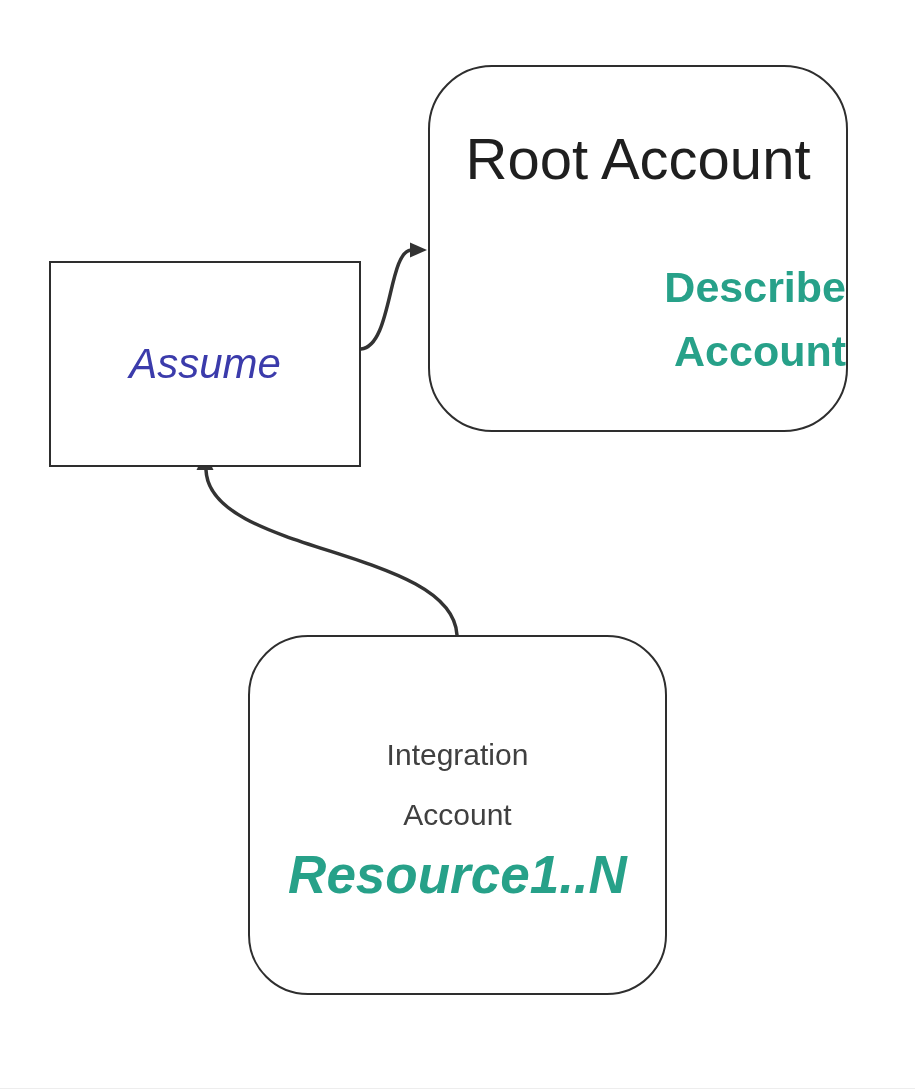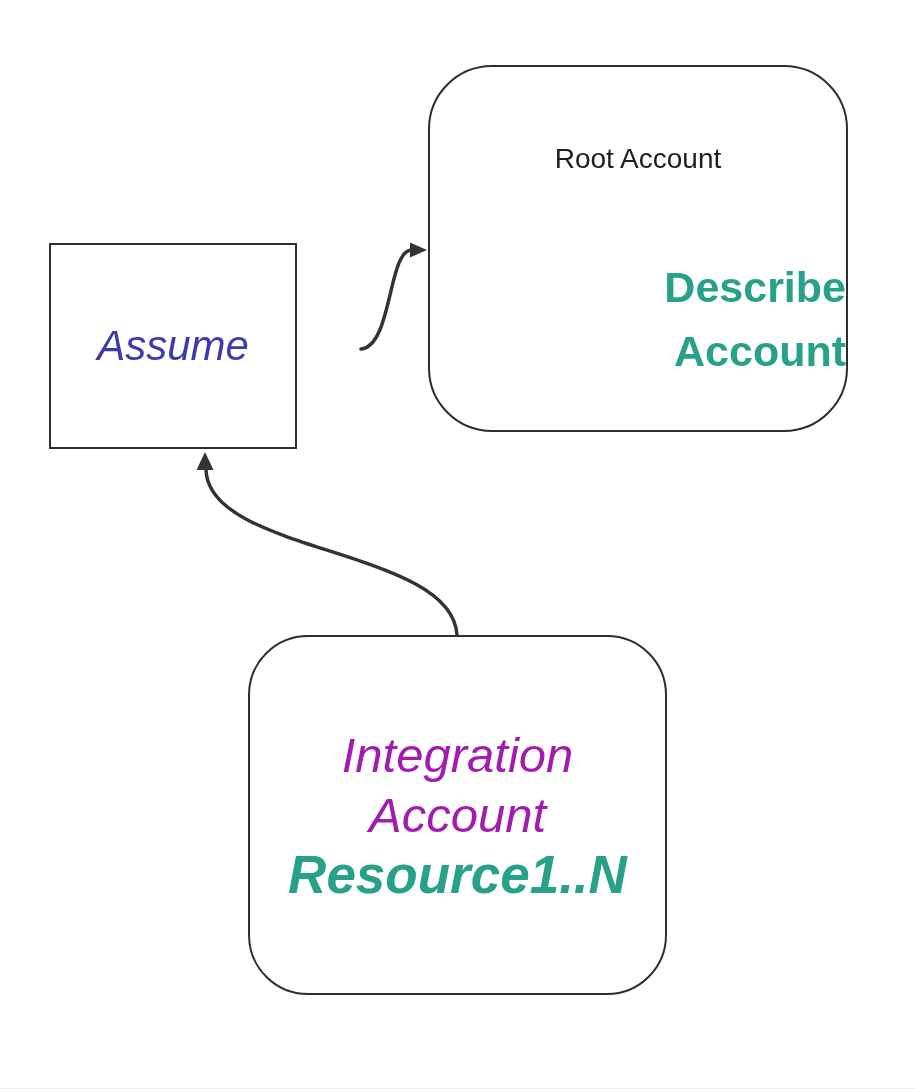--- a/index.html
+++ b/index.html
@@ -21,22 +21,22 @@
     width: 915px; height: 1092px;
     pointer-events: none;
   }
   .node {
     position: absolute;
     background: #ffffff;
     border: 2px solid #2e2e2e;
     box-sizing: border-box;
   }
   .assume-box {
-    left: 49px; top: 243px;
-    width: 248px; height: 206px;
+    left: 49px; top: 261px;
+    width: 312px; height: 206px;
     border-width: 2px;
     display: flex;
     flex-direction: column;
     align-items: center;
     justify-content: center;
     text-align: center;
   }
   .assume-line {
     font-style: italic;
     font-size: 42px;
@@ -47,21 +47,21 @@
   .root-box {
     left: 428px; top: 65px;
     width: 420px; height: 367px;
     border-radius: 64px;
   }
   .root-title {
     position: absolute;
     left: 0; right: 0;
     top: 70px;
     text-align: center;
-    font-size: 28px;
+    font-size: 58px;
     line-height: 43px;
     color: #1f1f1f;
     white-space: nowrap;
   }
   .root-sub {
     position: absolute;
     left: 0; right: 0;
     top: 188px;
     text-align: right;
     font-size: 43px;
@@ -73,25 +73,24 @@
     left: 248px; top: 635px;
     width: 419px; height: 360px;
     border-radius: 60px;
     display: flex;
     flex-direction: column;
     align-items: center;
     justify-content: center;
     text-align: center;
   }
   .integration-line {
-    font-size: 49px;
+    font-size: 30px;
     line-height: 60px;
-    color: #a21caf;
+    color: #404040;
     white-space: nowrap;
-    font-style: italic;
   }
   .integration-resources {
     font-size: 53px;
     line-height: 60px;
     font-weight: bold;
     color: #27a189;
     white-space: nowrap;
     font-style: italic;
   }
   .bottom-edge {

